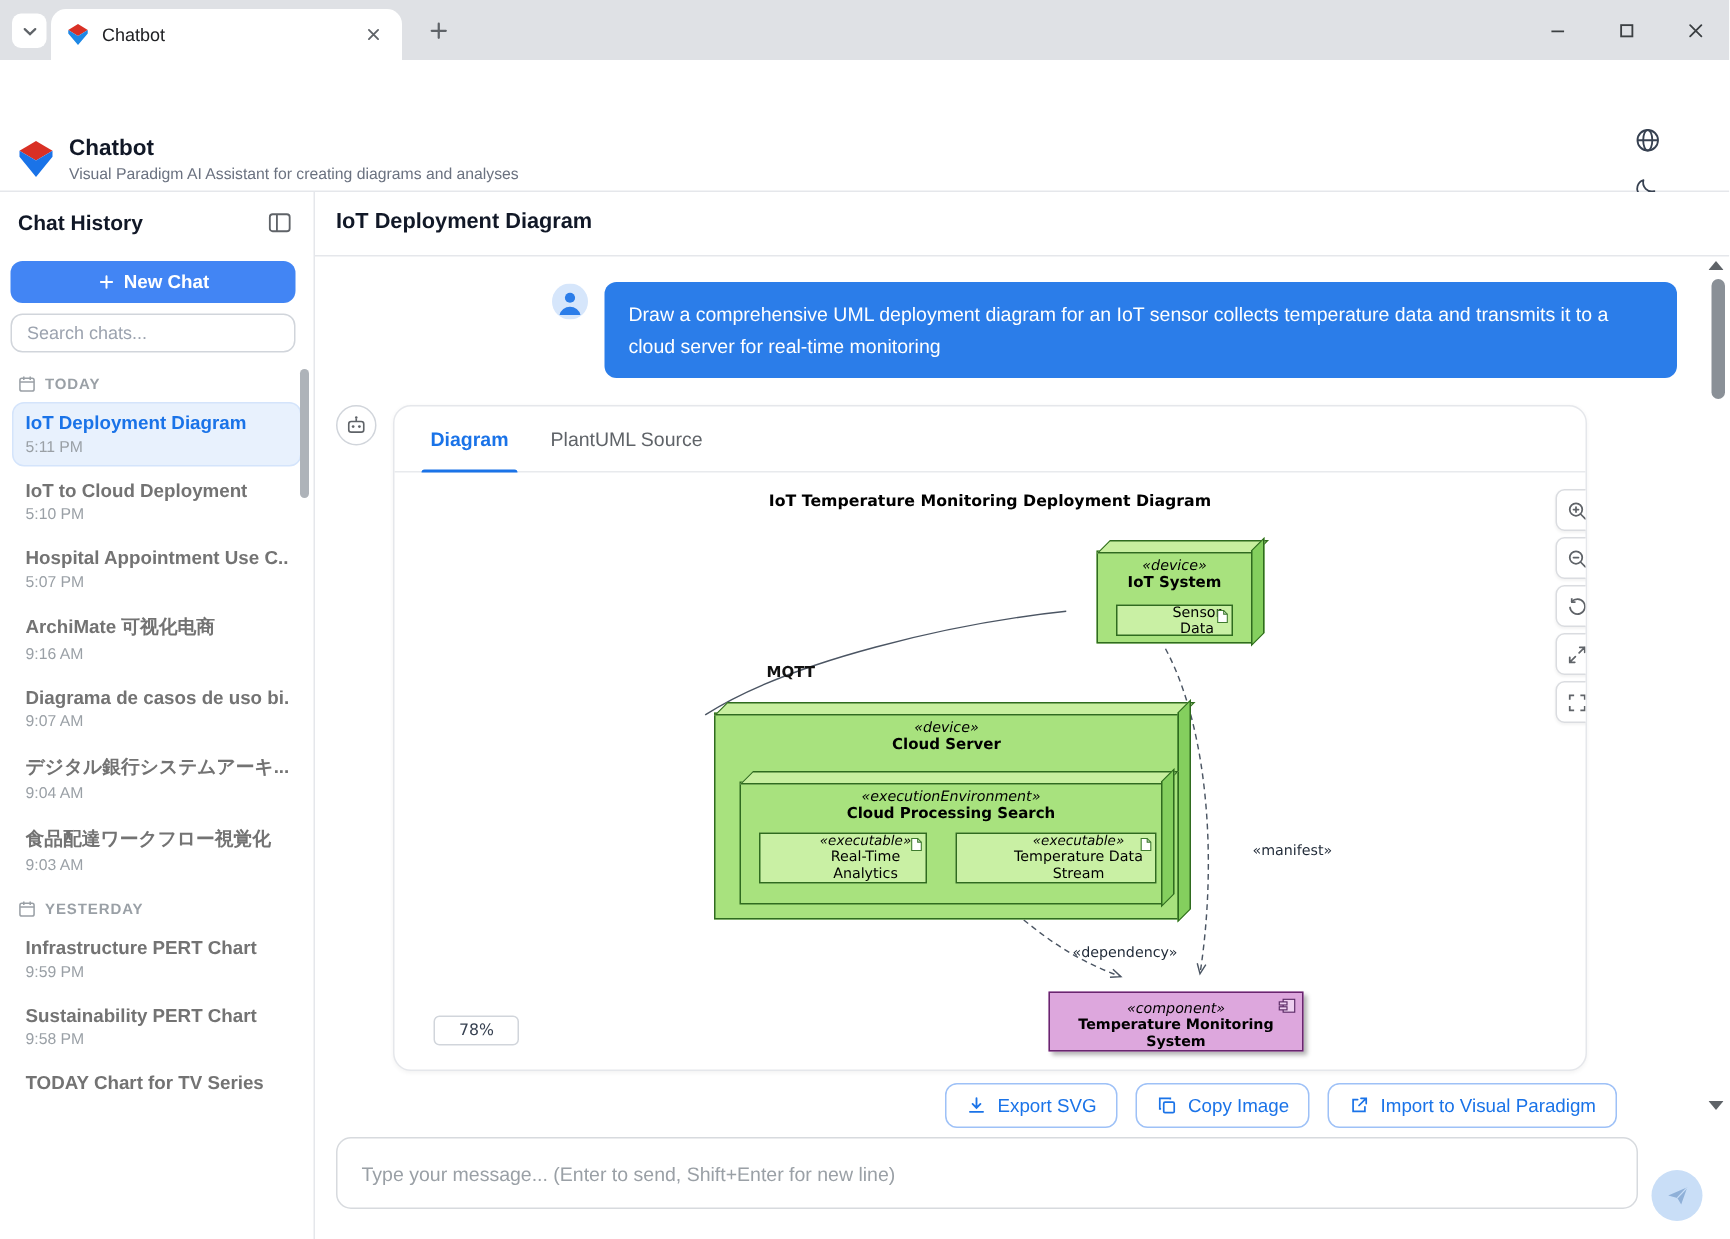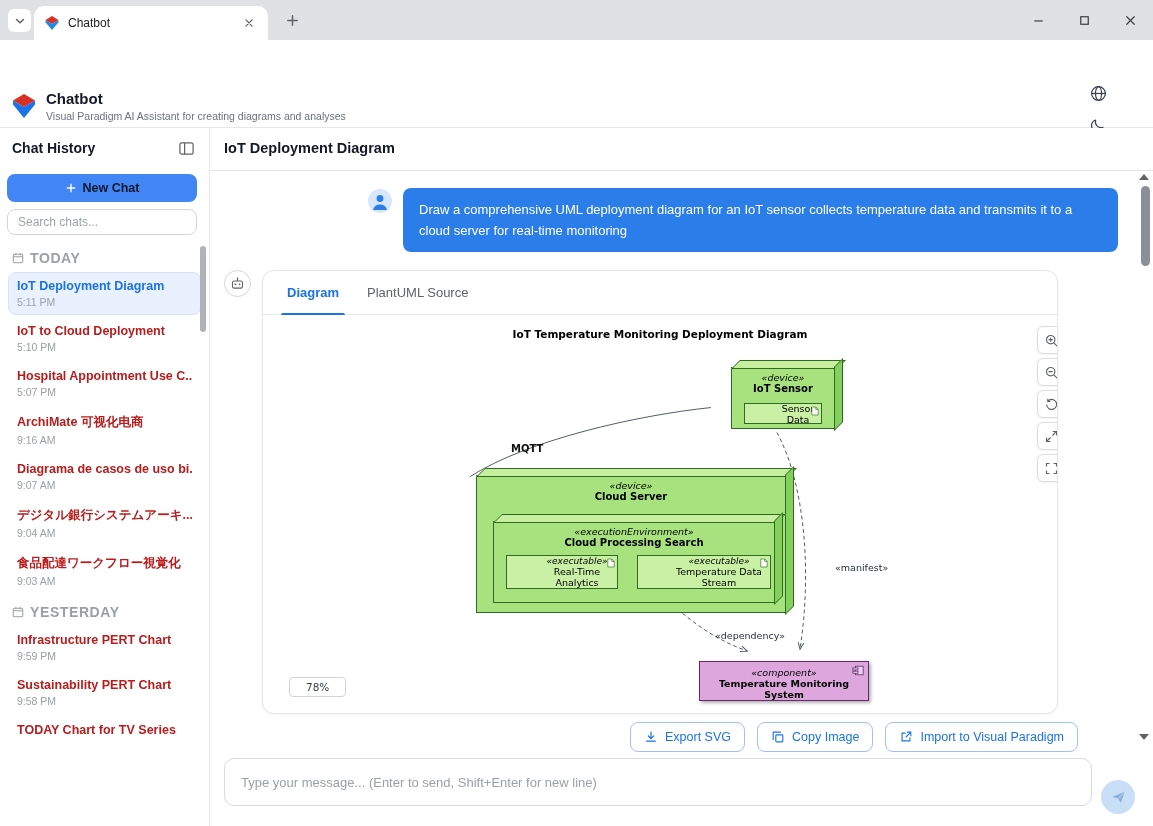--- a/index.html
+++ b/index.html
@@ -32,27 +32,27 @@
   .app-title { position:absolute; left:46px; top:6px; font-size:15px; font-weight:700; color:#111827; }
   .app-tagline { position:absolute; left:46px; top:26px; font-size:10.5px; color:#6b7280; }
   .hdr-right { position:absolute; right:10px; top:0; height:44px; display:flex; align-items:center; gap:13px;flex-direction:column; }
   .icon-btn { background:transparent; border:none; cursor:pointer; display:flex; align-items:center; justify-content:center; }
   .more-apps { height:27px; padding:0 14px; background:#16a34a; color:#fff; border:none; border-radius:14px; font-size:12px; font-weight:600; cursor:pointer; font-family:inherit; }
 
   
   .sidebar { position:absolute; left:0; top:128px; width:210px; bottom:0; background:#fff; border-right:1px solid #e5e7eb; overflow:hidden; }
   .sb-title { position:absolute; left:12px; top:12px; font-size:14px; font-weight:700; color:#111827; }
   .sb-toggle { position:absolute; right:14px; top:12px; background:none; border:none; cursor:pointer; }
-  .new-chat { position:absolute; left:7px; top:46px; width:190px; height:28px; background:#4285f4; border:none; border-radius:8px; color:#0f172a; font-size:12.5px; font-weight:600; display:flex; align-items:center; justify-content:center; gap:6px; cursor:pointer; font-family:inherit; }
+  .new-chat { position:absolute; left:7px; top:46px; width:190px; height:28px; background:#4285f4; border:none; border-radius:8px; color:#ffffff; font-size:12.5px; font-weight:600; display:flex; align-items:center; justify-content:center; gap:6px; cursor:pointer; font-family:inherit; }
   .sb-search { position:absolute; left:7px; top:81px; width:190px; height:26px; border:1px solid #d1d5db; border-radius:8px; font-size:12px; padding:0 10px; color:#374151; outline:none; font-family:inherit; }
   .sb-search::placeholder { color:#9ca3af; }
   .sb-list { position:absolute; left:0; top:114px; right:0; bottom:0; overflow:hidden; }
-  .sb-section { display:flex; align-items:center; gap:6px; font-size:14px; font-weight:700; color:#9aa0a6; letter-spacing:.6px; padding:8px 12px 4px; }
+  .sb-section { display:flex; align-items:center; gap:6px; font-size:10px; font-weight:700; color:#9aa0a6; letter-spacing:.6px; padding:8px 12px 4px; }
   .sb-item { margin:2px 8px; padding:6px 8px; border-radius:8px; border:1px solid transparent; cursor:pointer; }
-  .sb-item .t { font-size:12.5px; font-weight:600; color:#b91c1c; white-space:nowrap; overflow:hidden; }
+  .sb-item .t { font-size:12.5px; font-weight:600; color:#737373; white-space:nowrap; overflow:hidden; }
   .sb-item .d { font-size:10.5px; color:#9aa0a6; margin-top:3px; }
   .sb-item.sel { background:#e8f1fd; border-color:#d4e4fb; }
   .sb-item.sel .t { color:#1a73e8; }
   .sb-scrollthumb { position:absolute; right:3px; top:118px; width:6px; height:86px; background:#aeb3b9; border-radius:3px; cursor:pointer; }
 
   
   .main { position:absolute; left:210px; top:128px; right:0; bottom:0; background:#fff; }
   .main-title { position:absolute; left:14px; top:12px; font-size:14.5px; font-weight:700; color:#111827; }
   .main-divider { position:absolute; left:0; top:42px; right:0; height:1px; background:#e5e7eb; }
   .user-avatar { position:absolute; left:158px; top:61px; width:24px; height:24px; }
@@ -382,21 +382,21 @@
           <path d="M 536 114 C 566 170, 572 262, 560 340" fill="none" stroke="#4b5563" stroke-width="1" stroke-dasharray="4 3" marker-end="url(#arr)"></path>
           <path d="M 432 298 C 458 320, 478 332, 505 342" fill="none" stroke="#4b5563" stroke-width="1" stroke-dasharray="4 3" marker-end="url(#arr)"></path>
         </svg>
 
         <div class="elabel" id="lbl-mqtt">MQTT</div>
         <div class="elabel" id="lbl-manifest">«manifest»</div>
         <div class="elabel" id="lbl-dependency">«dependency»</div>
 
         <div class="n3d" id="node-sensor">
           <div class="stereo">«device»</div>
-          <div class="nname">IoT Sensor</div>
+          <div class="nname">IoT System</div>
         </div>
         <div class="artifact" id="art-sensor">
           <span class="dogear">
               <svg width="8" height="10" viewBox="0 0 10 12">
                 <path d="M1 1h5l3 3v7H1z" fill="#fff" stroke="#3e7a2e" stroke-width="0.9"></path>
                 <path d="M6 1v3h3" fill="none" stroke="#3e7a2e" stroke-width="0.9"></path>
               </svg>
             </span>
           <div class="aname">Sensor Data</div>
         </div>

